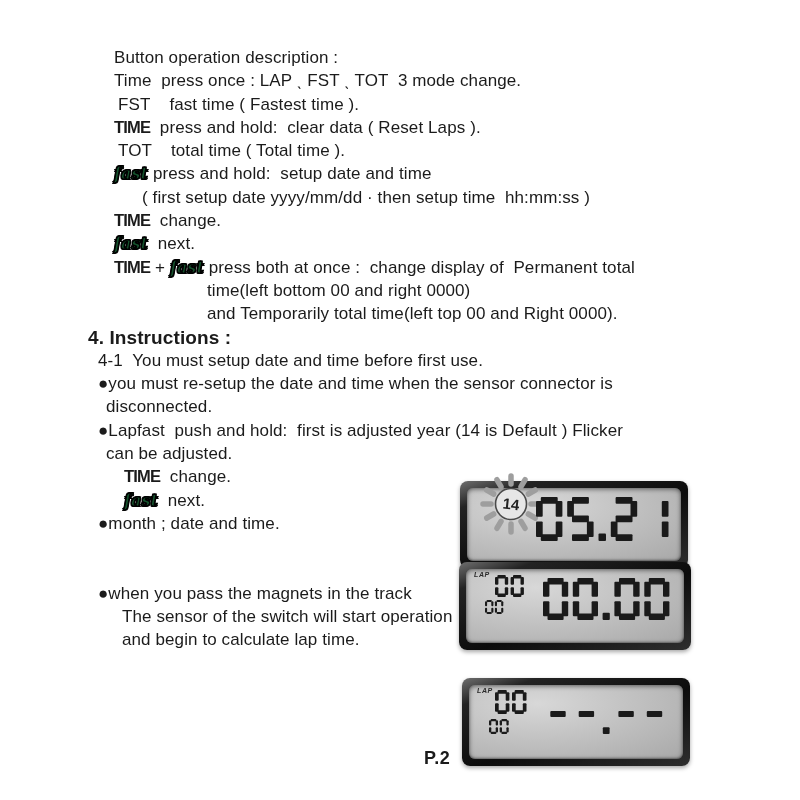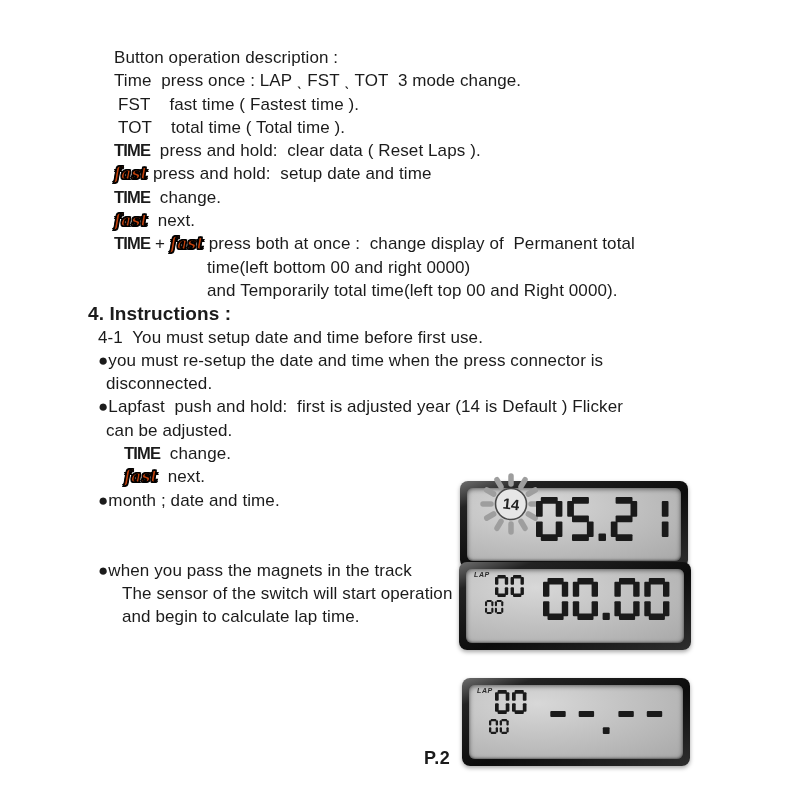--- a/index.html
+++ b/index.html
@@ -15,21 +15,21 @@
   .ind-c{padding-left:34px}
   .ind-d{padding-left:22px}
   .ind-e{padding-left:40px}
   .ind-f{padding-left:58px}
   .ind-g{padding-left:123px}
   .ind-j{padding-left:38px}
   .s-plain{font-weight:400;}
   .s-bold{font-weight:700;font-size:19px;}
   .s-time{font-weight:700;letter-spacing:-0.8px;font-size:16.5px;}
   .s-fast{font-style:italic;font-weight:700;font-family:"DejaVu Serif",serif;font-size:16px;
-          color:#c2410c;-webkit-text-stroke:1.1px #000;
+          color:#14532d;-webkit-text-stroke:1.1px #000;
           text-shadow:1px 1px 0 #000,-1px -1px 0 #000,1px -1px 0 #000,-1px 1px 0 #000,0 1px 0 #000,0 -1px 0 #000;}
 
   .footer{position:absolute;left:383px;top:748px;font-size:18px;font-weight:700;letter-spacing:0.5px;margin-left:41px;}
 
   
   .lcd{position:absolute;border-radius:8px;padding:7px;
        background:linear-gradient(160deg,#6f6f6f 0%,#232323 16%,#0c0c0c 55%,#2e2e2e 100%);
        box-shadow:0 2px 4px rgba(0,0,0,0.35);}
   .screen{position:relative;width:100%;height:100%;border-radius:6px;
           background:radial-gradient(ellipse at 32% 25%,#d8d8d8 0%,#c2c2c2 45%,#a8a8a8 100%);
@@ -51,31 +51,32 @@
 </style>
 </head>
 <body>
 
 <div class="page">
 
   <div class="doc">
       <div class="doc-line ind-b"><span class="s-plain">Button operation description :</span></div>
       <div class="doc-line ind-b"><span class="s-plain">Time  press once : LAP ˎ FST ˎ TOT  3 mode change.</span></div>
       <div class="doc-line ind-c"><span class="s-plain">FST    fast time ( Fastest time ).</span></div>
+      <div class="doc-line ind-b"><span class="s-time">TIME</span><span class="s-plain">  press and hold:  clear data ( Reset Laps ).</span></div>
       <div class="doc-line ind-c"><span class="s-plain">TOT    total time ( Total time ).</span></div>
-      <div class="doc-line ind-b"><span class="s-time">TIME</span><span class="s-plain">  press and hold:  clear data ( Reset Laps ).</span></div>
       <div class="doc-line ind-b"><span class="s-fast">fast</span><span class="s-plain"> press and hold:  setup date and time</span></div>
+      <div class="doc-line ind-f"><span class="s-plain">( first setup date yyyy/mm/dd · then setup time  hh:mm:ss )</span></div>
       <div class="doc-line ind-b"><span class="s-time">TIME</span><span class="s-plain">  change.</span></div>
       <div class="doc-line ind-b"><span class="s-fast">fast</span><span class="s-plain">  next.</span></div>
       <div class="doc-line ind-b"><span class="s-time">TIME</span><span class="s-plain"> + </span><span class="s-fast">fast</span><span class="s-plain"> press both at once :  change display of  Permanent total</span></div>
       <div class="doc-line ind-g"><span class="s-plain">time(left bottom 00 and right 0000)</span></div>
       <div class="doc-line ind-g"><span class="s-plain">and Temporarily total time(left top 00 and Right 0000).</span></div>
       <div class="doc-line ind-a"><span class="s-bold">4. Instructions :</span></div>
       <div class="doc-line ind-h"><span class="s-plain">4-1  You must setup date and time before first use.</span></div>
-      <div class="doc-line ind-h"><span class="s-plain">●you must re-setup the date and time when the press connector is</span></div>
+      <div class="doc-line ind-h"><span class="s-plain">●you must re-setup the date and time when the sensor connector is</span></div>
       <div class="doc-line ind-d"><span class="s-plain">disconnected.</span></div>
       <div class="doc-line ind-h"><span class="s-plain">●Lapfast  push and hold:  first is adjusted year (14 is Default ) Flicker</span></div>
       <div class="doc-line ind-d"><span class="s-plain">can be adjusted.</span></div>
       <div class="doc-line ind-e"><span class="s-time">TIME</span><span class="s-plain">  change.</span></div>
       <div class="doc-line ind-e"><span class="s-fast">fast</span><span class="s-plain">  next.</span></div>
       <div class="doc-line ind-h"><span class="s-plain">●month ; date and time.</span></div>
       <div class="doc-line"></div>
       <div class="doc-line"></div>
       <div class="doc-line ind-h"><span class="s-plain">●when you pass the magnets in the track</span></div>
       <div class="doc-line ind-j"><span class="s-plain">The sensor of the switch will start operation</span></div>

